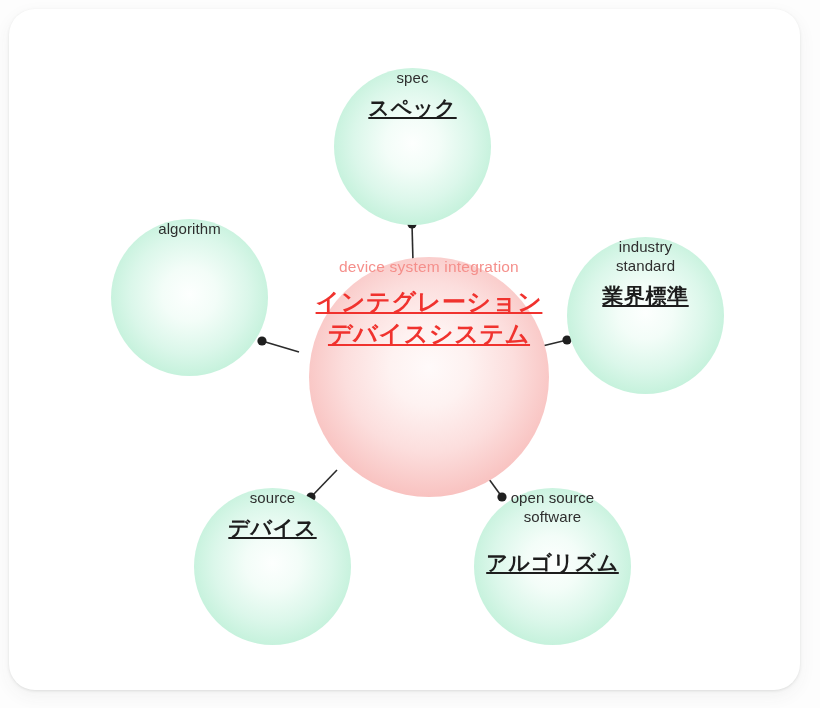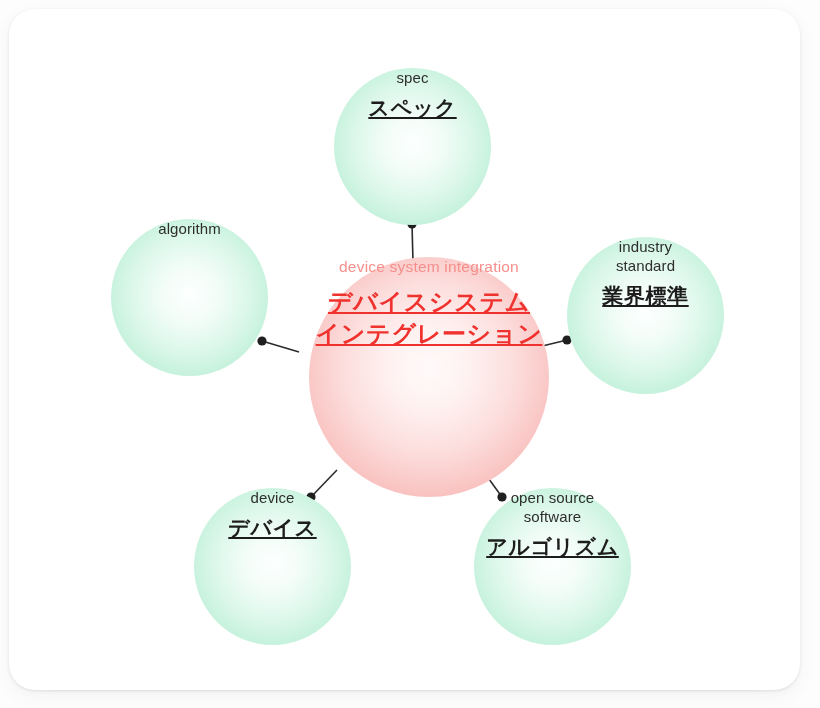--- a/index.html
+++ b/index.html
@@ -135,22 +135,22 @@
     <line class="edge-line" x1="337" y1="470" x2="311" y2="497"></line>
     <circle class="edge-dot" cx="311" cy="497" r="4.6"></circle>
 
     <line class="edge-line" x1="299" y1="352" x2="262" y2="341"></line>
     <circle class="edge-dot" cx="262" cy="341" r="4.6"></circle>
   </svg>
 
   <div class="node node-center" style="left:281px; top:257px; width:240px; height:240px;margin-left:28px;">
     <div class="label-en">device system integration</div>
     <div class="label-ja">
+      <span>インテグレーション</span>
       <span>デバイスシステム</span>
-      <span>インテグレーション</span>
     </div>
   </div>
 
   <div class="node node-leaf" style="left:334px; top:68px; width:157px; height:157px;">
     <div class="label-en">
       <span>spec</span>
 
     </div>
     <div class="label-ja">
       <span>スペック</span>
@@ -160,33 +160,33 @@
   <div class="node node-leaf" style="left:567px; top:237px; width:157px; height:157px;">
     <div class="label-en">
       <span>industry</span>
       <span>standard</span>
     </div>
     <div class="label-ja">
       <span>業界標準</span>
     </div>
   </div>
 
-  <div class="node node-leaf" style="left:474px; top:488px; width:157px; height:157px;">
+  <div class="node node-leaf" style="left:474px; top:488px; width:157px; height:157px;gap:16px;">
     <div class="label-en">
       <span>open source</span>
       <span>software</span>
     </div>
     <div class="label-ja">
       <span>アルゴリズム</span>
     </div>
   </div>
 
   <div class="node node-leaf" style="left:194px; top:488px; width:157px; height:157px;">
     <div class="label-en">
-      <span>device</span>
+      <span>source</span>
 
     </div>
     <div class="label-ja">
       <span>デバイス</span>
     </div>
   </div>
 
   <div class="node node-leaf" style="left:111px; top:219px; width:157px; height:157px;">
     <div class="label-en">
       <span>algorithm</span>

